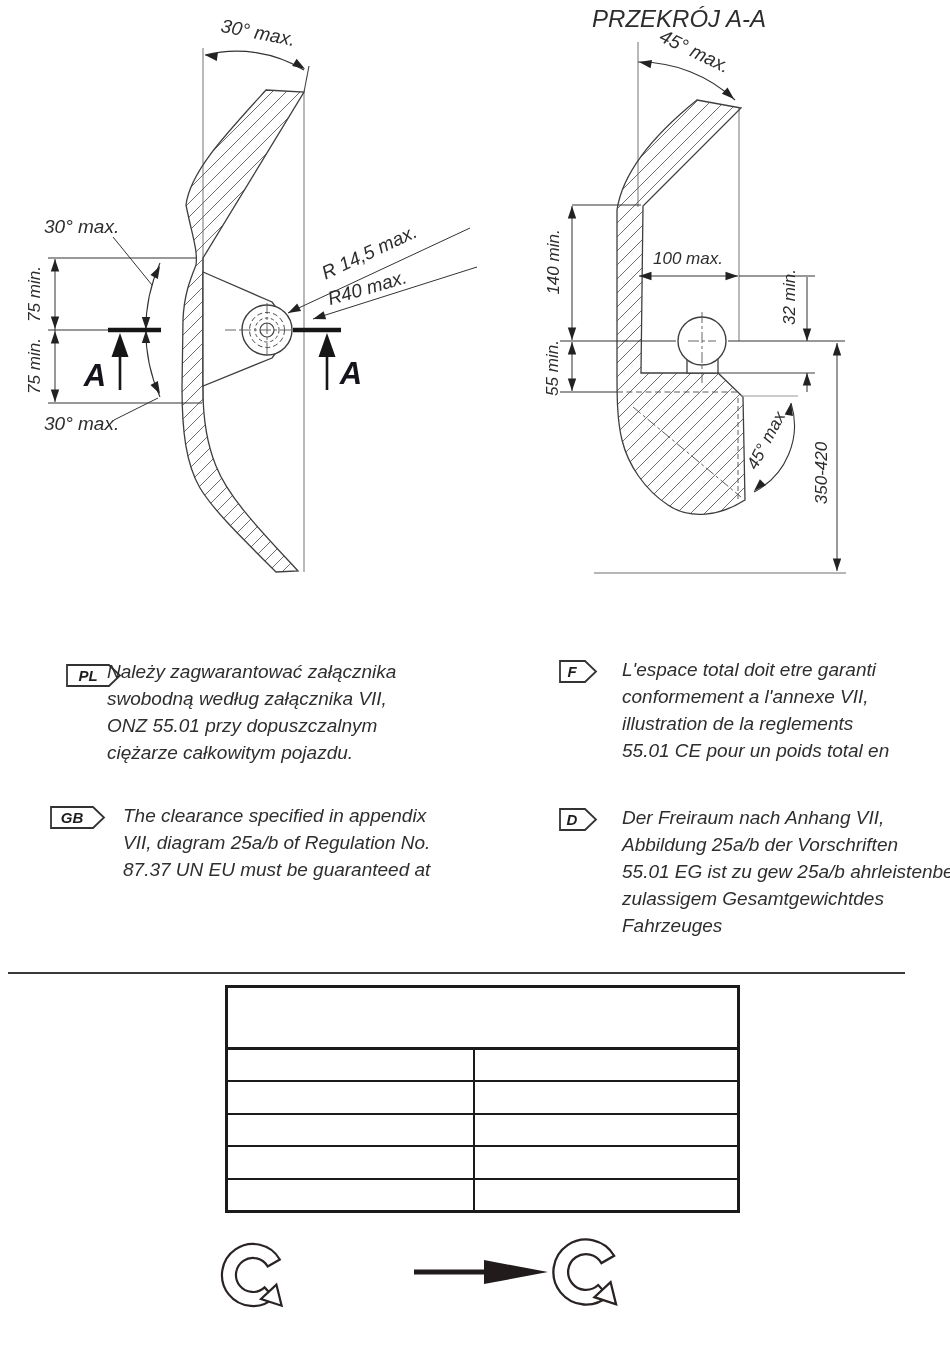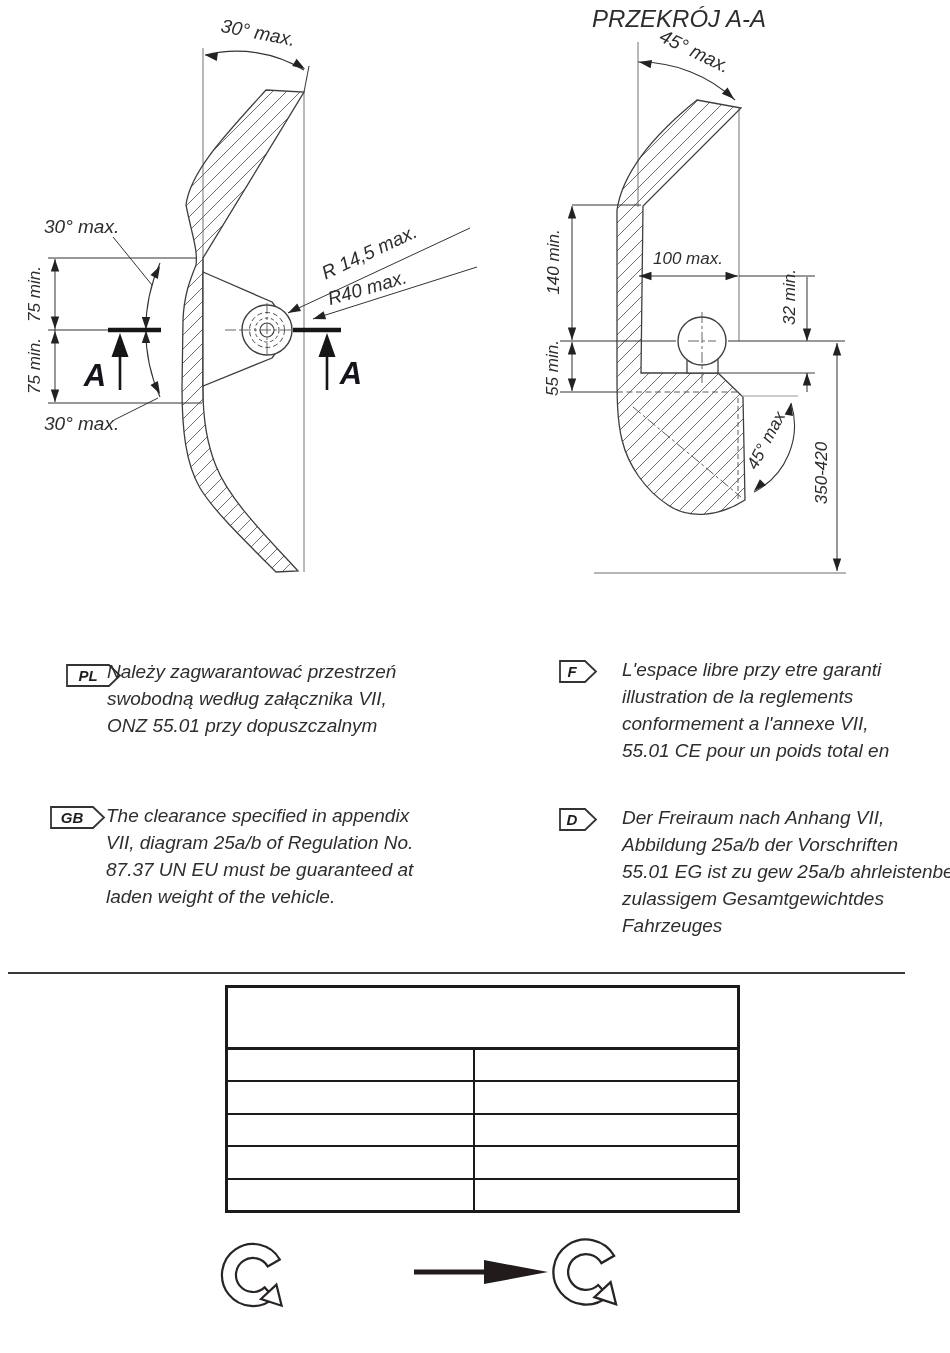--- a/index.html
+++ b/index.html
@@ -173,48 +173,48 @@
     </g>
   </svg>
 
   <div class="note" style="left:66px; top:664px;">
     <svg width="58" height="23">
       <polygon points="1,1 43,1 54,11.5 43,22 1,22" fill="#ffffff" stroke="#333" stroke-width="1.8"></polygon>
       <text class="tag-letter" x="22" y="17" text-anchor="middle">PL</text>
     </svg>
   </div>
   <div class="note-lines" style="left:107px; top:658px;">
-    <div>Należy zagwarantować przestrzeń</div>
+    <div>Należy zagwarantować załącznika</div>
     <div>swobodną według załącznika VII,</div>
     <div>ONZ 55.01 przy dopuszczalnym</div>
+    <div>ciężarze całkowitym pojazdu.</div>
   </div>
 
   <div class="note" style="left:50px; top:806px;">
     <svg width="58" height="23">
       <polygon points="1,1 43,1 54,11.5 43,22 1,22" fill="#ffffff" stroke="#333" stroke-width="1.8"></polygon>
       <text class="tag-letter" x="22" y="17" text-anchor="middle">GB</text>
     </svg>
   </div>
-  <div class="note-lines" style="left:106px; top:802px;">
+  <div class="note-lines" style="left:123px; top:802px;">
     <div>The clearance specified in appendix</div>
     <div>VII, diagram 25a/b of Regulation No.</div>
     <div>87.37 UN EU must be guaranteed at</div>
-    <div>laden weight of the vehicle.</div>
   </div>
 
   <div class="note" style="left:559px; top:660px;">
     <svg width="40" height="23">
       <polygon points="1,1 26,1 37,11.5 26,22 1,22" fill="#ffffff" stroke="#333" stroke-width="1.8"></polygon>
       <text class="tag-letter" x="13" y="17" text-anchor="middle">F</text>
     </svg>
   </div>
   <div class="note-lines" style="left:622px; top:656px;">
-    <div>L'espace libre przy etre garanti</div>
+    <div>L'espace total doit etre garanti</div>
+    <div>conformement a l'annexe VII,</div>
     <div>illustration de la reglements</div>
-    <div>conformement a l'annexe VII,</div>
     <div>55.01 CE pour un poids total en</div>
   </div>
 
   <div class="note" style="left:559px; top:808px;">
     <svg width="40" height="23">
       <polygon points="1,1 26,1 37,11.5 26,22 1,22" fill="#ffffff" stroke="#333" stroke-width="1.8"></polygon>
       <text class="tag-letter" x="13" y="17" text-anchor="middle">D</text>
     </svg>
   </div>
   <div class="note-lines" style="left:622px; top:804px;">

